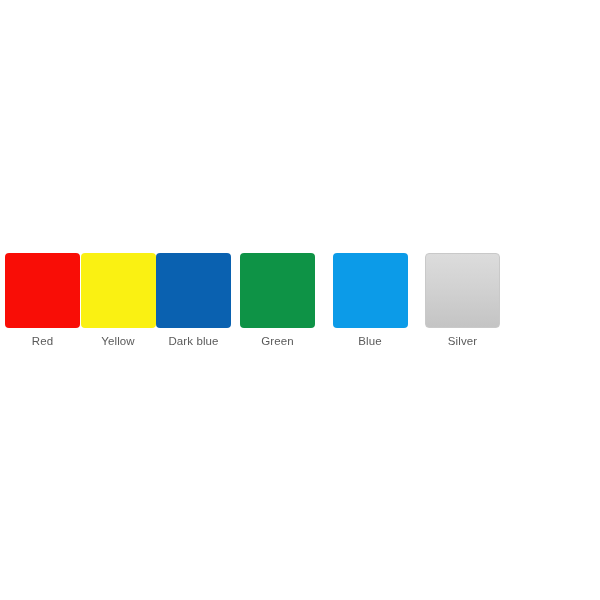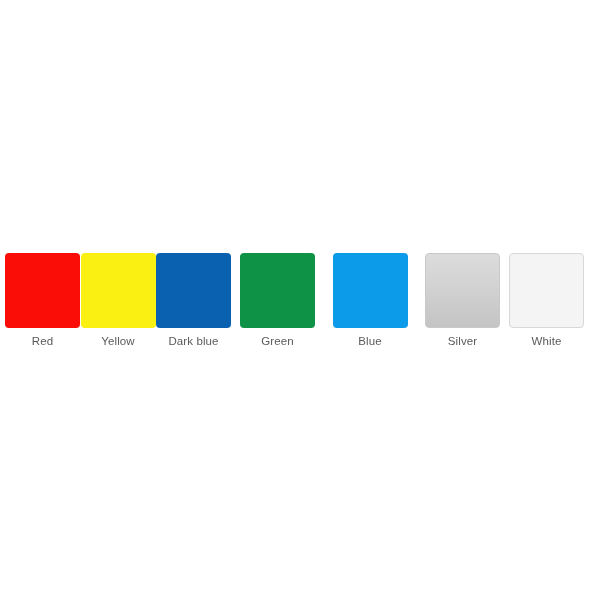--- a/index.html
+++ b/index.html
@@ -84,18 +84,14 @@
         <div class="swatch-label" style="color: rgb(90, 90, 90);">Green</div>
       </div>
       <div class="swatch-item" style="width: 92px;">
         <div class="swatch-chip" style="width: 75px; height: 75px; border-radius: 4px; background: rgb(12, 155, 232);"></div>
         <div class="swatch-label" style="color: rgb(90, 90, 90);">Blue</div>
       </div>
       <div class="swatch-item" style="width: 75px; justify-content: center;">
         <div class="swatch-chip" style="width: 75px; height: 75px; border-radius: 4px; background: linear-gradient(rgb(220, 220, 220) 0%, rgb(210, 210, 210) 45%, rgb(196, 196, 196) 100%); border: 1px solid rgb(201, 201, 201);"></div>
         <div class="swatch-label" style="color: rgb(90, 90, 90);">Silver</div>
       </div>
-      <div class="swatch-item" style="width: 75px;">
-        <div class="swatch-chip" style="width: 75px; height: 75px; border-radius: 4px; background: rgb(244, 244, 244); border: 1px solid rgb(216, 216, 216);"></div>
-        <div class="swatch-label" style="color: rgb(90, 90, 90);">White</div>
-      </div>
     </div>
 </div>
 
 </body></html>

